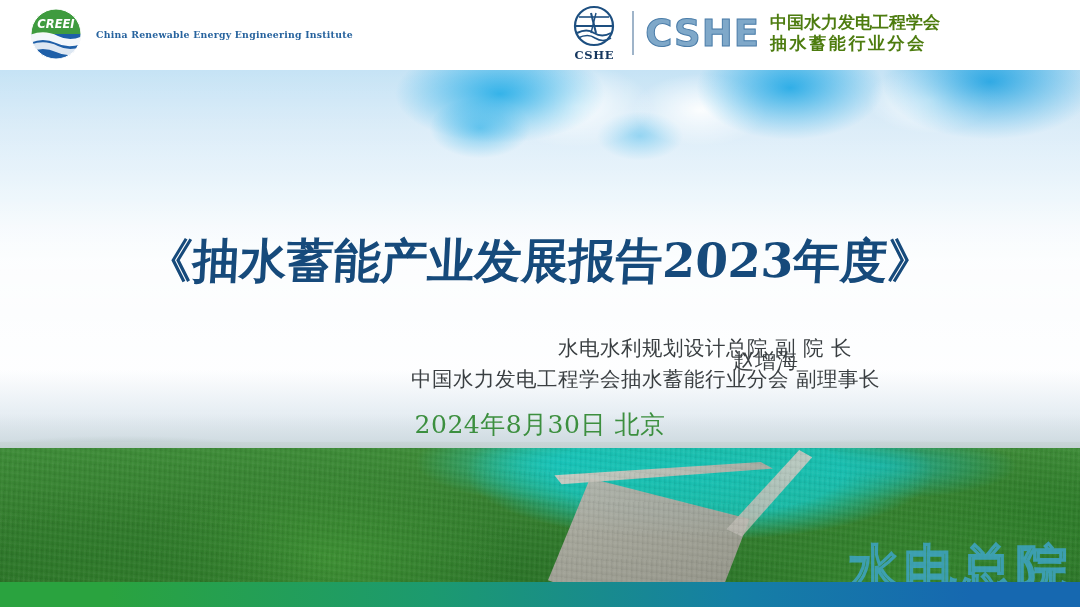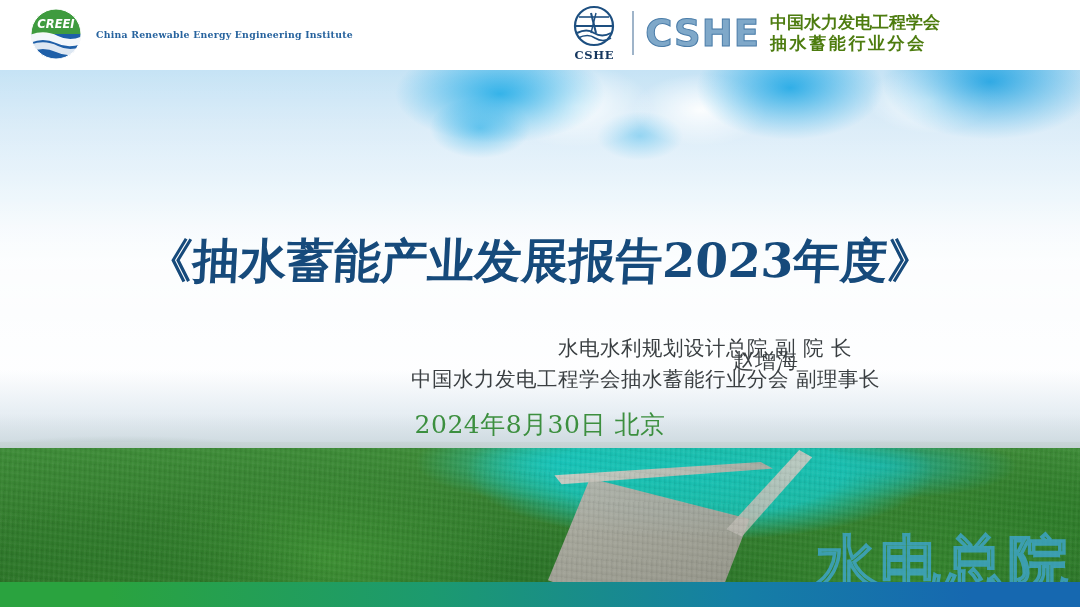--- a/index.html
+++ b/index.html
@@ -175,21 +175,21 @@
   }
   .date{
     display:inline-block;
     font-family:"DejaVu Serif",serif;font-size:25px;color:#3c8f3f;
     letter-spacing:.5px;white-space:nowrap;
   }
 
   
   .watermark{
     position:absolute;right:8px;bottom:2px;z-index:25;
-    font-family:"DejaVu Sans",sans-serif;font-weight:bold;font-size:60px;
+    font-family:"DejaVu Sans",sans-serif;font-weight:bold;font-size:52px;
     letter-spacing:4px;color:transparent;
     -webkit-text-stroke:1.6px rgba(64,170,225,.85);
     opacity:.85;white-space:nowrap;pointer-events:none;
   }
 
   
   .footer{
     position:absolute;left:0;bottom:0;width:1080px;height:25px;z-index:30;
     background:linear-gradient(90deg,#2aa33f 0%,#2aa33f 10%,#1c9a6f 40%,#157fa5 68%,#1668b0 90%,#1668b0 100%);
   }

